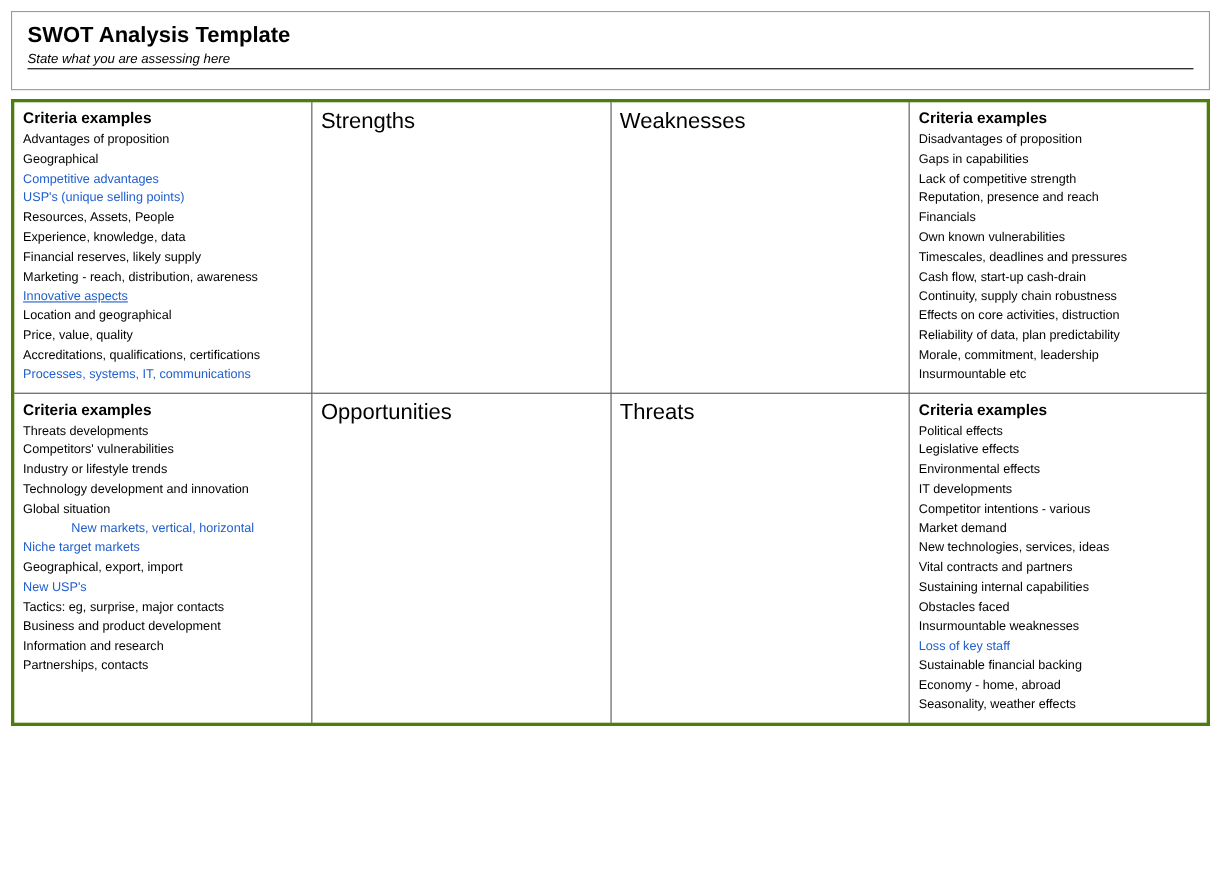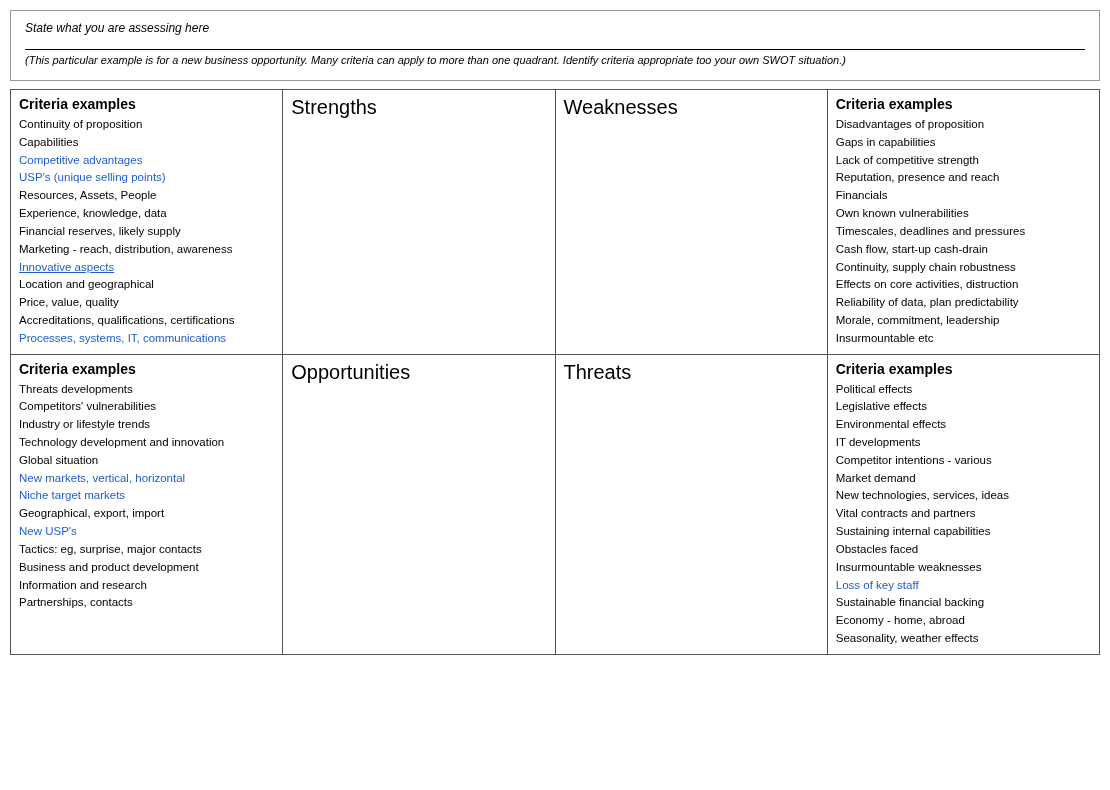--- a/index.html
+++ b/index.html
@@ -22,31 +22,31 @@
     }
     .title {
       font-size: 20px;
       font-weight: bold;
       margin-bottom: 2px;
     }
     .subtitle {
       font-size: 12px;
       font-style: italic;
       border-bottom: 1px solid #000;
-      padding-bottom: 14px;
+      padding-bottom: 2px;
       margin-bottom: 4px;
     }
     .description {
       font-size: 11px;
       font-style: italic;
     }
     .swot-table {
       width: 100%;
       border-collapse: collapse;
-      border: 1px solid #4d7c0f;
+      border: 3px solid #4d7c0f;
     }
     .swot-table td {
       border: 1px solid #555;
       vertical-align: top;
       padding: 6px 8px;
       width: 25%;
     }
     .quadrant-header {
       font-size: 20px;
       font-weight: normal;
@@ -63,34 +63,34 @@
       font-size: 11.5px;
     }
     .main-cell {
       min-height: 280px;
     }
   </style>
 </head>
 <body>
 
 <div class="page-wrapper">
+  <div class="title">SWOT Analysis Template</div>
   <div class="subtitle">State what you are assessing here</div>
-  <div class="description">(This particular example is for a new business opportunity. Many criteria can apply to more than one quadrant. Identify criteria appropriate too your own SWOT situation.)</div>
 </div>
 
 <table class="swot-table">
   <tbody>
 
     <tr>
 
       <td>
         <div class="criteria-header">Criteria examples</div>
         <div class="criteria-list" id="strengths-criteria-list">
-            <div>Continuity of proposition</div>
-            <div>Capabilities</div>
+            <div>Advantages of proposition</div>
+            <div>Geographical</div>
             <div style="color: rgb(31, 94, 204);">Competitive advantages</div>
             <div style="color: rgb(31, 94, 204);">USP's (unique selling points)</div>
             <div>Resources, Assets, People</div>
             <div>Experience, knowledge, data</div>
             <div>Financial reserves, likely supply</div>
             <div>Marketing -  reach, distribution, awareness</div>
             <div style="color: rgb(31, 94, 204); text-decoration: underline;">Innovative aspects</div>
             <div>Location and geographical</div>
             <div>Price, value, quality</div>
             <div>Accreditations, qualifications, certifications</div>
@@ -129,21 +129,21 @@
     <tr>
 
       <td>
         <div class="criteria-header">Criteria examples</div>
         <div class="criteria-list" id="opportunities-criteria-list">
             <div>Threats developments</div>
             <div>Competitors' vulnerabilities</div>
             <div>Industry or lifestyle trends</div>
             <div>Technology development and innovation</div>
             <div>Global situation</div>
-            <div style="color: rgb(31, 94, 204);">New markets, vertical, horizontal</div>
+            <div style="color: rgb(31, 94, 204); text-align: center;">New markets, vertical, horizontal</div>
             <div style="color: rgb(31, 94, 204);">Niche target markets</div>
             <div>Geographical, export, import</div>
             <div style="color: rgb(31, 94, 204);">New USP's</div>
             <div>Tactics: eg, surprise, major contacts</div>
             <div>Business and product development</div>
             <div>Information and research</div>
             <div>Partnerships, contacts</div>
           </div>
       </td>
 

